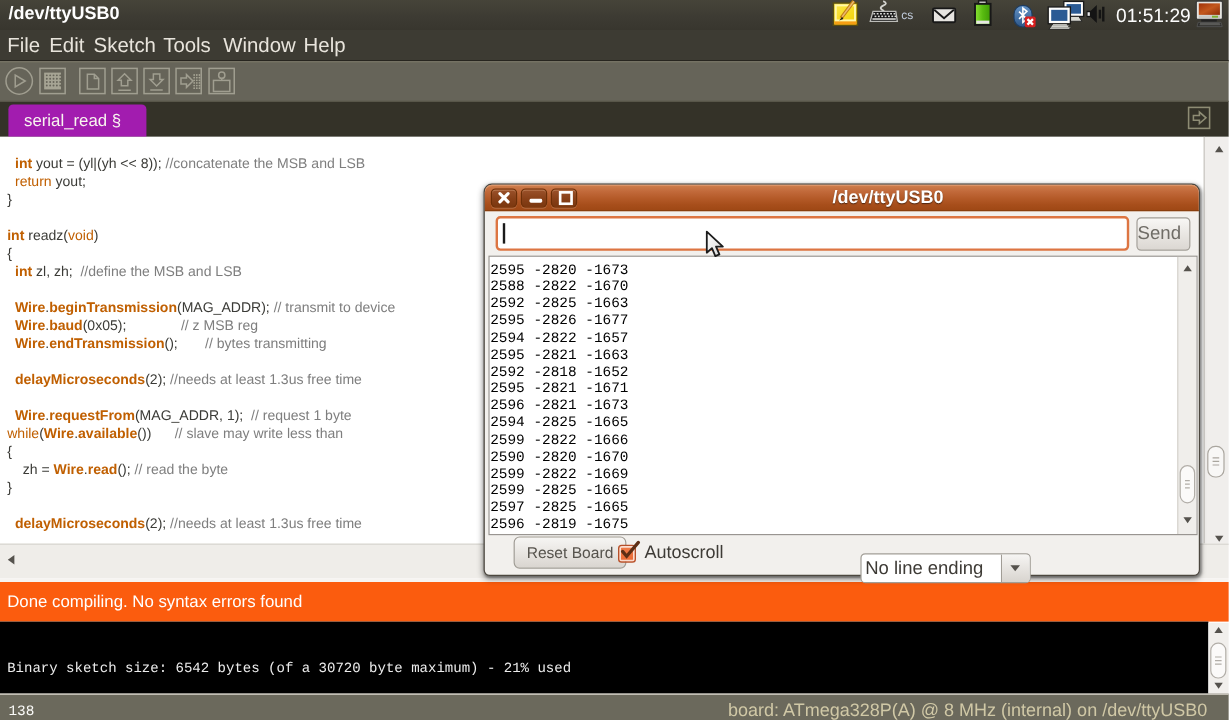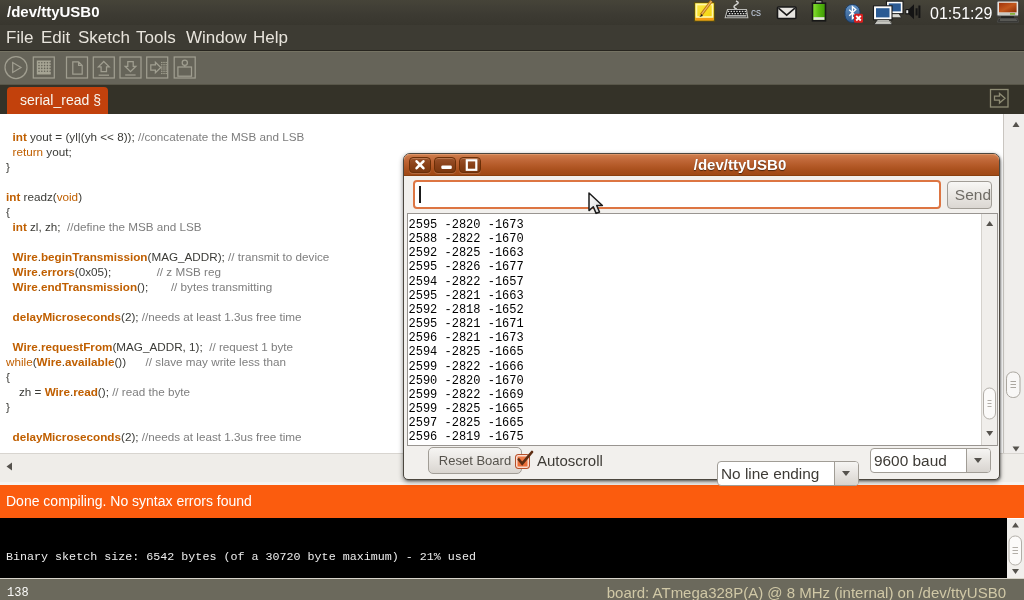--- a/index.html
+++ b/index.html
@@ -8,21 +8,21 @@
 #panel{left:0;top:0;width:1024px;height:25px;background:linear-gradient(180deg,#464439 0%,#3d3b33 55%,#38362e 100%)}
 #wtitle{left:7px;top:3px;font-size:15px;font-weight:bold;color:#fff;letter-spacing:0px}
 #clock{left:930px;top:5px;width:58px;font-size:16px;color:#fdfdfd}
 
 #menubar{left:0;top:25px;width:1024px;height:26px;background:#3d3b33;border-bottom:1px solid #27251f}
 #menubar span{position:absolute;top:3px;font-size:17px;color:#e8e4dc}
 
 #toolbar{left:0;top:51px;width:1024px;height:34px;background:#666459;border-top:1px solid #757363;box-shadow:inset 0 -1px 0 #585649}
 
 #tabbar{left:0;top:85px;width:1024px;height:29px;background:#343228}
-#tab1{left:7px;top:2px;width:101px;height:27px;background:#c2410c;border-radius:4px 4px 0 0;color:#f8f6ef;font-size:14px;line-height:27px;padding-left:13px;white-space:nowrap}
+#tab1{left:7px;top:2px;width:115px;height:27px;background:#a21caf;border-radius:4px 4px 0 0;color:#f8f6ef;font-size:14px;line-height:27px;padding-left:13px;white-space:nowrap}
 
 #editor{left:0;top:114px;width:1003px;height:339px;background:#fff;overflow:hidden}
 #code{position:absolute;left:6px;top:15px;font-family:Liberation Sans, sans-serif;font-size:11.7px;line-height:15px;color:#3b3b37;white-space:pre}
 .k{color:#c05f00;font-weight:bold}
 .o{color:#c05f00}
 .c{color:#7e7e7e}
 
 #vscroll{left:1003px;top:114px;width:21px;height:339px;background:#f0eeec;border-left:1px solid #c9c5c0}
 
 #hscroll{left:0;top:453px;width:1024px;height:29px;background:#efede9;border-top:1px solid #d8d5d0}
@@ -38,21 +38,21 @@
 #bottombar{left:0;top:578px;width:1024px;height:22px;background:#6b695c;border-top:1px solid #d6d3c9}
 #lineno{left:7px;top:7px;font-family:"Liberation Mono",monospace;font-size:12px;color:#fbfbf9}
 #boardtxt{right:18px;top:5px;font-size:15px;color:#d0c8a6}
 
 #swin{left:403px;top:153px;width:597px;height:327px;background:#f2f0ed;border:1px solid #4c473f;border-radius:7px 7px 5px 5px;box-shadow:0 2px 5px rgba(0,0,0,.45),1px 1px 2px rgba(0,0,0,.3)}
 #stitle{left:0;top:0;width:595px;height:22px;background:linear-gradient(180deg,#d0804e 0%,#c1693a 26%,#b45a28 52%,#a74e1b 76%,#9d4714 100%);border-radius:6px 6px 0 0;box-shadow:inset 0 1px 0 #dc9468,inset 0 -1px 0 #8a3f0e}
 .wbtn{position:absolute;top:3px;width:22px;height:15.5px;border-radius:4px;background:linear-gradient(180deg,#9b522b 0%,#884018 55%,#7b3810 100%);border:1px solid #6b2f08;box-shadow:inset 0 1px 0 rgba(255,210,170,.3),0 1px 0 rgba(255,255,255,.18)}
 #stxt{left:77px;top:0;width:518px;height:22px;text-align:center;line-height:22px;font-size:15px;font-weight:bold;color:#fff;text-shadow:0 1px 1px rgba(0,0,0,.55)}
 #sfield{left:9px;top:26px;width:528px;height:29px;background:#fff;border:2px solid #dd7542;border-radius:4px}
 #caret{left:15px;top:32px;width:1.5px;height:17px;background:#1a1a1a}
-#sendbtn{left:543px;top:27px;width:45px;height:28px;border-radius:4px;background:linear-gradient(180deg,#f8f7f5 0%,#e8e5e1 55%,#dbd7d2 100%);border:1px solid #a19d96;color:#6f6c66;font-size:15.5px;text-align:right;line-height:26px}
+#sendbtn{left:543px;top:27px;width:45px;height:28px;border-radius:4px;background:linear-gradient(180deg,#f8f7f5 0%,#e8e5e1 55%,#dbd7d2 100%);border:1px solid #a19d96;color:#6f6c66;font-size:15.5px;text-align:left;line-height:26px}
 #sout{left:3px;top:59px;width:591px;height:233px;background:#fff;border:1px solid #999591;overflow:hidden}
 #sdata{position:absolute;left:0.5px;top:4px;font-family:"Liberation Mono",monospace;font-size:12px;line-height:14.16px;color:#000;white-space:pre}
 #soscroll{position:absolute;right:0;top:0;width:16px;height:231px;background:#f0eeeb;border-left:1px solid #d5d2cd}
 
 #resetbtn{left:24px;top:293px;width:94px;height:27px;border-radius:5px;background:linear-gradient(180deg,#f6f5f3 0%,#e7e4e0 55%,#d9d5d0 100%);border:1px solid #a19d96;color:#56534d;font-size:13px;text-align:center;line-height:25px}
 #chk{left:111px;top:300px;width:15px;height:15px;border-radius:3px;background:linear-gradient(180deg,#ef7d4b 0%,#ea6a33 100%);border:1px solid #b6502a;box-shadow:inset 0 0 0 1.5px rgba(255,255,255,.75)}
 #autoscroll{left:133px;top:298px;font-size:15px;color:#3e3b36}
 .combo{position:absolute;height:25px;border:1px solid #a19d96;border-radius:4px;background:#fff;font-size:15.4px;color:#3e3b36}
 .combo .arr{position:absolute;right:0;top:0;width:24px;height:23px;background:linear-gradient(180deg,#f6f5f3 0%,#e4e1dd 60%,#d8d4cf 100%);border-left:1px solid #a19d96;border-radius:0 3px 3px 0}
 .combo .arr::after{content:"";position:absolute;left:7px;top:9px;border-left:4.5px solid transparent;border-right:4.5px solid transparent;border-top:5.5px solid #55524d}
@@ -253,21 +253,21 @@
 <div class="abs" id="editor">
       <div id="code">  <span class="k">int</span> yout = (yl|(yh &lt;&lt; 8)); <span class="c">//concatenate the MSB and LSB</span>
   <span class="o">return</span> yout;
 }
 
 <span class="k">int</span> readz(<span class="o">void</span>)
 {
   <span class="k">int</span> zl, zh;  <span class="c">//define the MSB and LSB</span>
 
   <span class="k">Wire</span>.<span class="k">beginTransmission</span>(MAG_ADDR); <span class="c">// transmit to device</span>
-  <span class="k">Wire</span>.<span class="k">errors</span>(0x05);              <span class="c">// z MSB reg</span>
+  <span class="k">Wire</span>.<span class="k">baud</span>(0x05);              <span class="c">// z MSB reg</span>
   <span class="k">Wire</span>.<span class="k">endTransmission</span>();       <span class="c">// bytes transmitting</span>
 
   <span class="k">delayMicroseconds</span>(2); <span class="c">//needs at least 1.3us free time</span>
 
   <span class="k">Wire</span>.<span class="k">requestFrom</span>(MAG_ADDR, 1);  <span class="c">// request 1 byte</span>
 <span class="o">while</span>(<span class="k">Wire</span>.<span class="k">available</span>())      <span class="c">// slave may write less than</span>
 {
     zh = <span class="k">Wire</span>.<span class="k">read</span>(); <span class="c">// read the byte</span>
 }
 
@@ -329,24 +329,20 @@
   </svg>
         </div>
       </div>
   <div class="abs" id="resetbtn">Reset Board</div>
   <div class="abs" id="chk"></div>
   <div class="abs" id="autoscroll">Autoscroll</div>
   <div class="combo" id="combo1">
         <span>No line ending</span>
         <div class="arr"></div>
       </div>
-  <div class="combo" id="combo2">
-        <span>9600 baud</span>
-        <div class="arr"></div>
-      </div>
   <svg style="left:108px;top:293px" width="30" height="26" viewBox="0 0 30 26">
     <path d="M6.8,12.5 L10.2,16.6 L20,5" fill="none" stroke="#5e2e14" stroke-width="2.7" stroke-linecap="round"></path>
   </svg>
 </div>
 <svg id="cursor" style="left:588px;top:192px;z-index:9" width="18" height="24" viewBox="0 0 18 24">
   <defs>
         <linearGradient id="gCur" x1="0" y1="0" x2="1" y2="1">
           <stop offset="0" stop-color="#ffffff"></stop>
           <stop offset="1" stop-color="#d8d8d8"></stop>
         </linearGradient>

